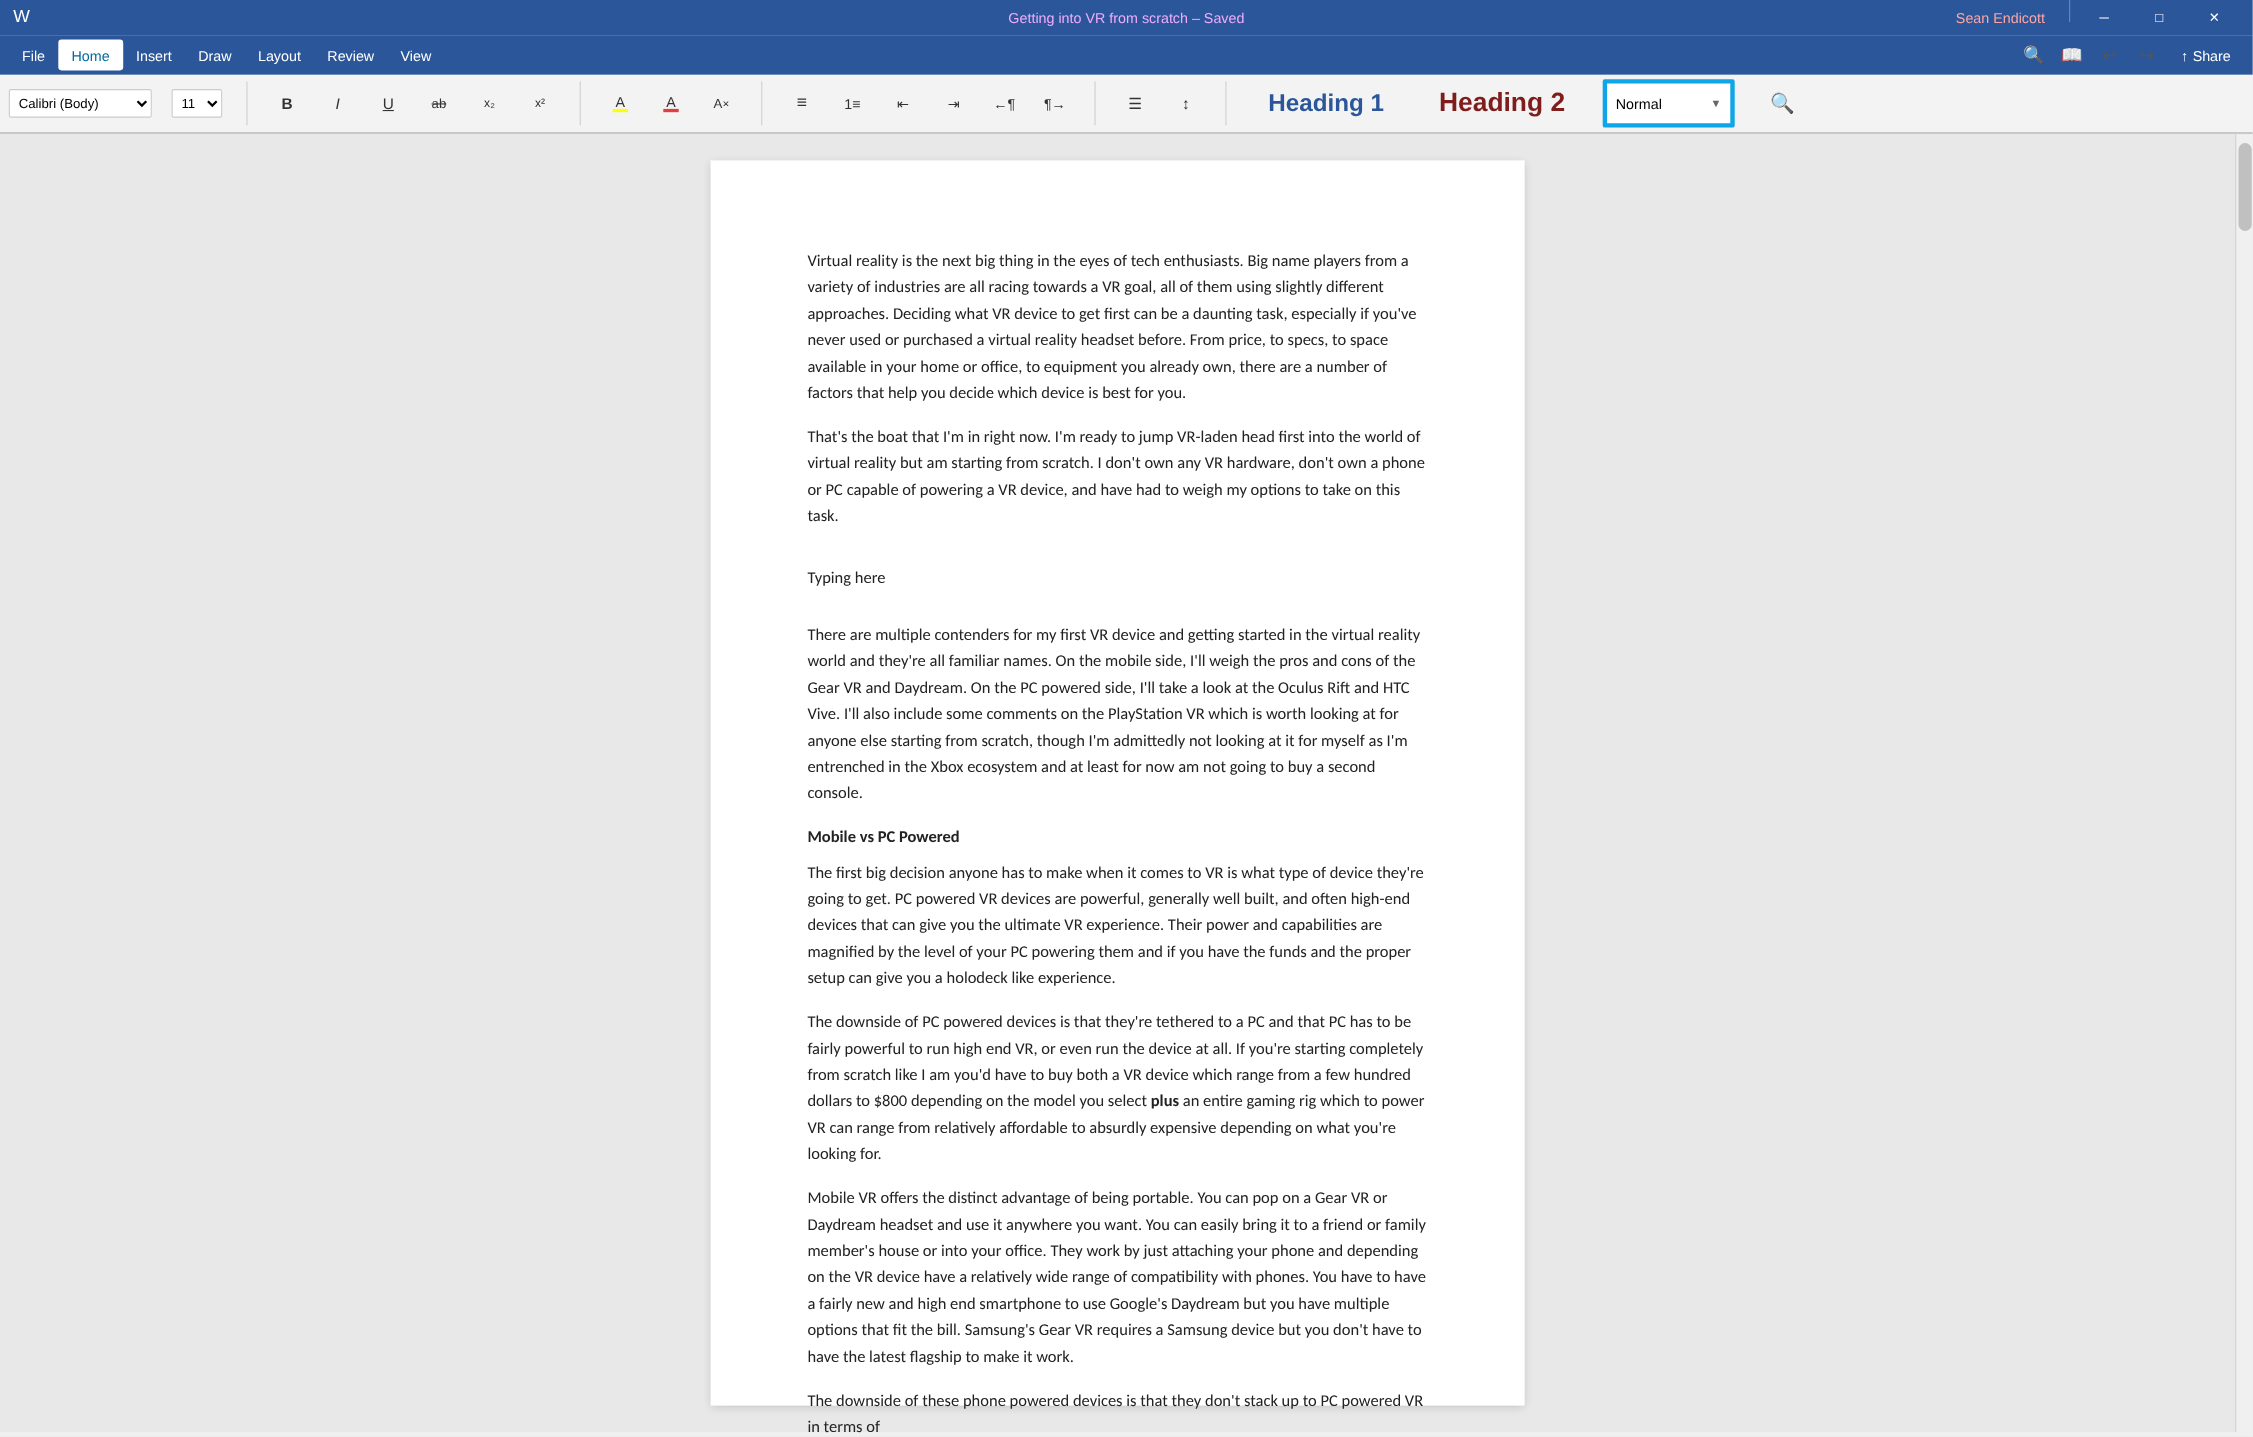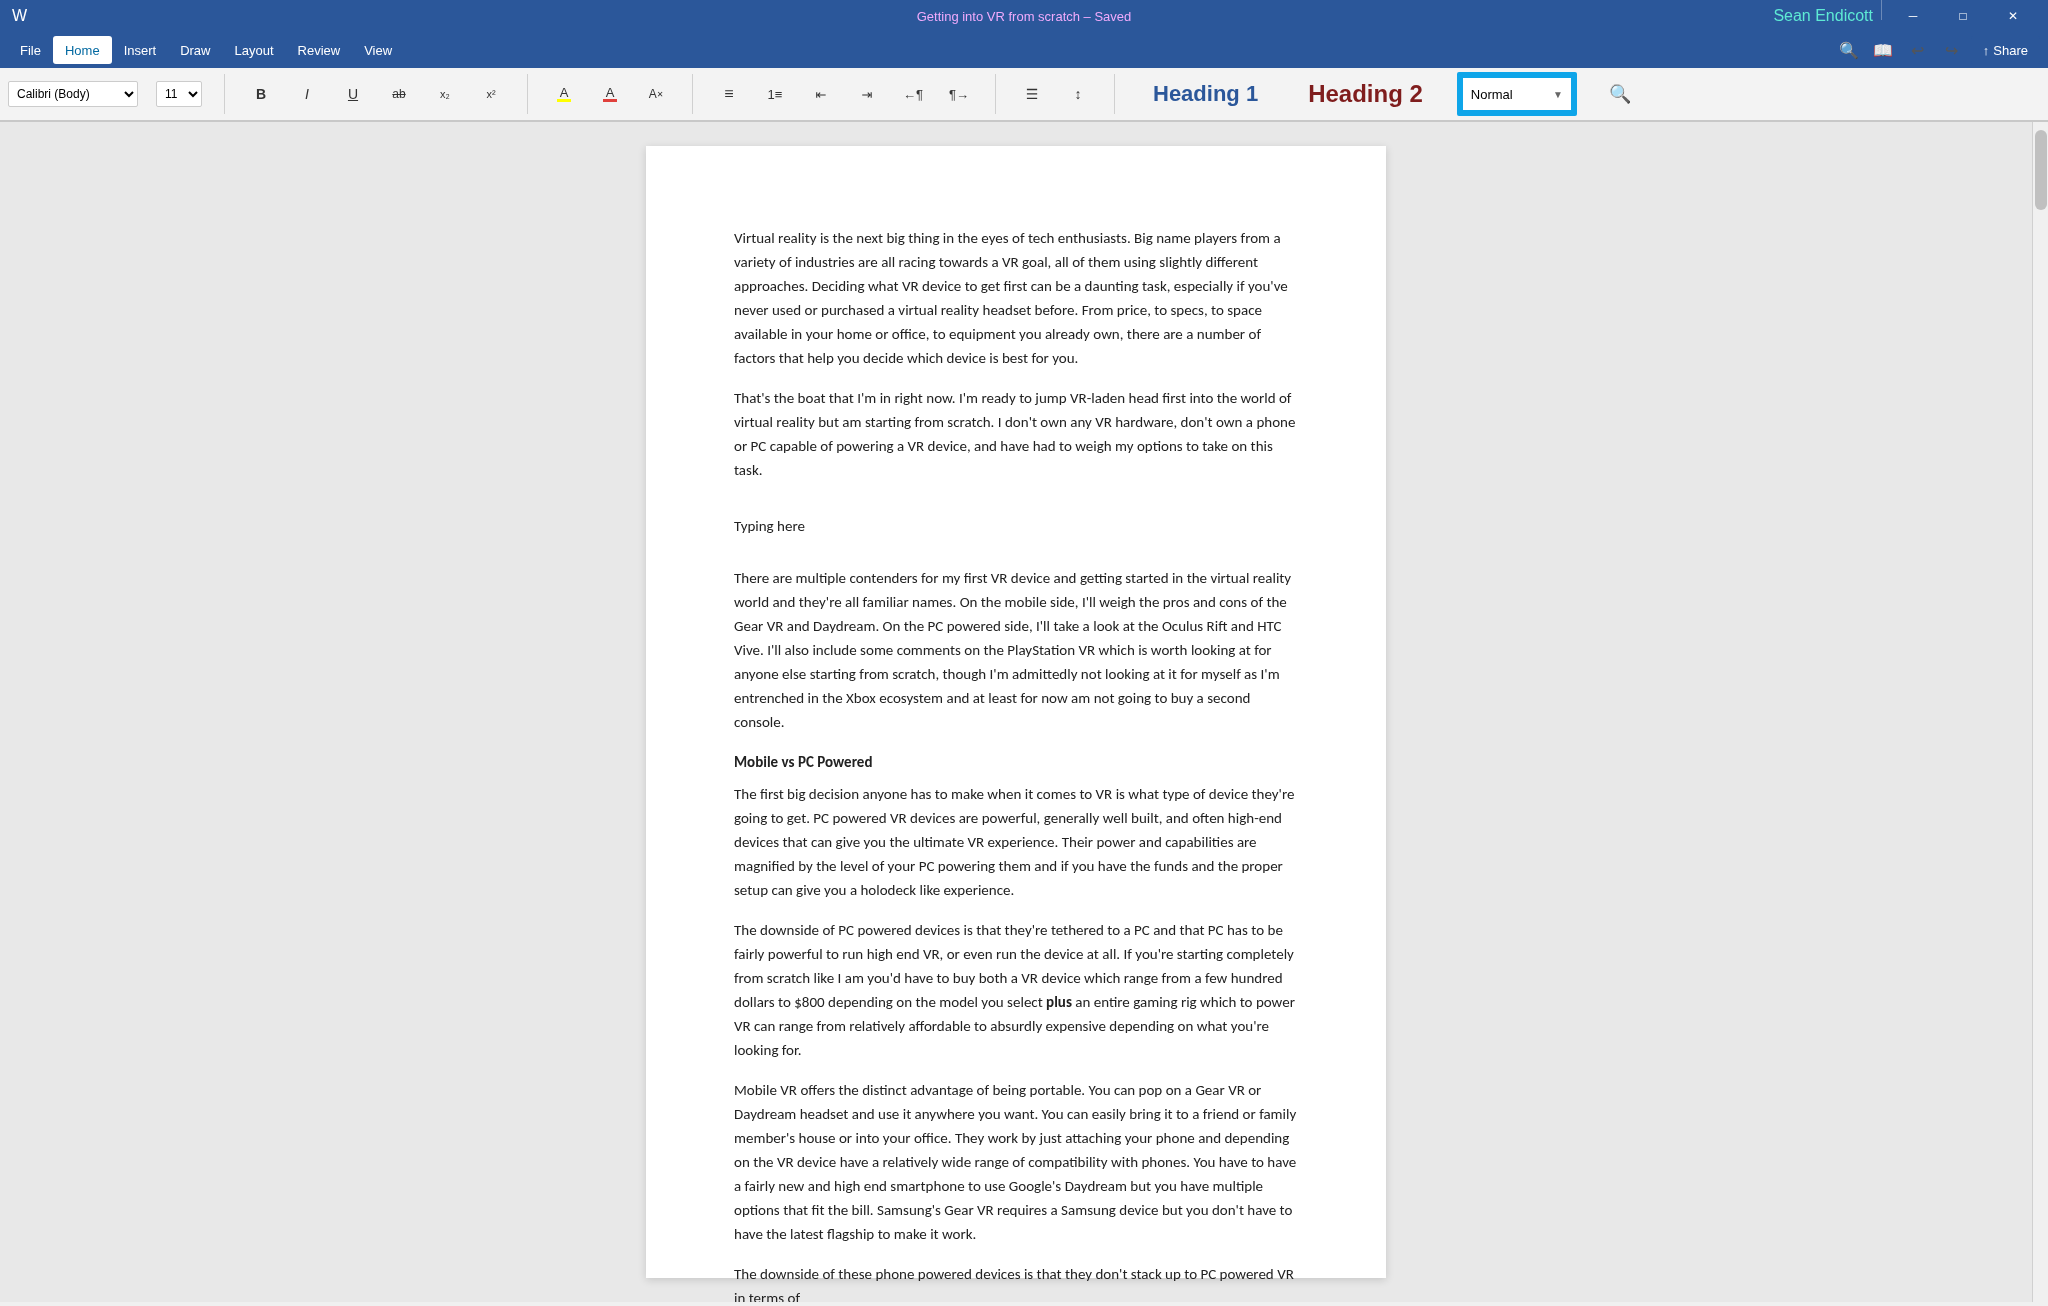--- a/index.html
+++ b/index.html
@@ -113,21 +113,21 @@
       white-space: nowrap;
     }
     .style-btn.heading1 { font-size: 22px; font-weight: bold; color: #2b579a; }
     .style-btn.heading2 { font-size: 24px; font-weight: bold; color: #7f1d1d; }
 
     .style-dropdown {
       display: flex;
       align-items: center;
       height: 44px;
       padding: 0 8px;
-      border: 6px solid #0ea5e9;
+      border: 4px solid #0ea5e9;
       border-radius: 2px;
       background: white;
       cursor: pointer;
       font-size: 13px;
       min-width: 120px;
       text-align: center;
     }
     .style-dropdown-arrow {
       margin-left: auto;
       font-size: 10px;
@@ -235,21 +235,21 @@
   </style>
 </head>
 <body>
 
 <div class="title-bar">
   <div style="display:flex; align-items:center; gap:8px;">
     <span style="font-size:16px; color:white;">W</span>
   </div>
   <span class="title-bar-title">Getting into VR from scratch – Saved</span>
   <div class="title-bar-controls">
-    <span style="font-size:16px; color:#5eead4; margin-right:4px; display:flex; align-items:center;">Sean Endicott</span>
+    <span style="font-size:13px; color:#fca5a5; margin-right:18px; display:flex; align-items:center;">Sean Endicott</span>
     <span style="width:1px; height:20px; background:rgba(255,255,255,0.3); margin-right:4px;"></span>
     <div class="title-btn">─</div>
     <div class="title-btn">□</div>
     <div class="title-btn close">✕</div>
   </div>
 </div>
 
 <div class="menu-bar">
   <div class="menu-item">File</div>
   <div class="menu-item active">Home</div>

